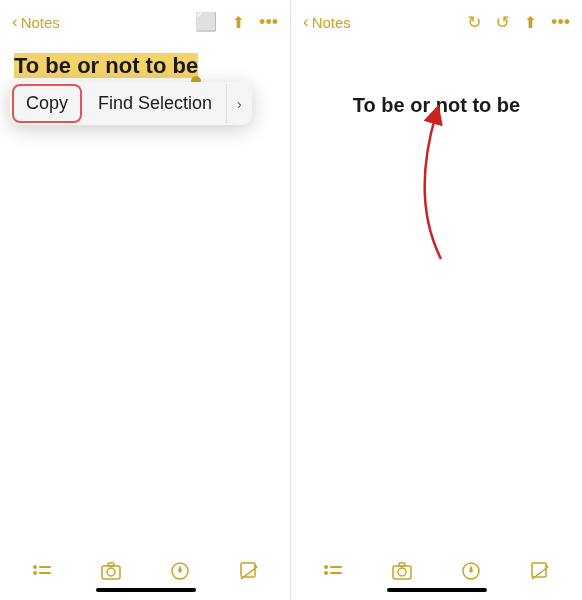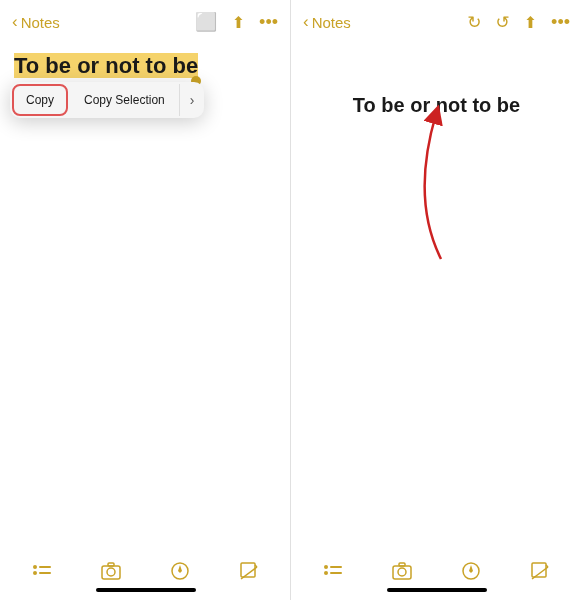--- a/index.html
+++ b/index.html
@@ -107,21 +107,21 @@
       box-shadow: 0 4px 20px rgba(0,0,0,0.2);
       display: flex;
       align-items: center;
       padding: 0;
       z-index: 10;
       overflow: hidden;
     }
 
     .context-menu-item {
       padding: 9px 14px;
-      font-size: 12px;
+      font-size: 18px;
       color: #1a1a1a;
       cursor: pointer;
       white-space: nowrap;
       border-right: 1px solid #ddd;
     }
 
     .context-menu-item:last-child {
       border-right: none;
     }
 
@@ -212,21 +212,21 @@
 
   <div class="note-content">
     <div class="note-title-wrapper">
       <span class="note-title-left">To be or not to be</span>
       <div class="selection-handle"></div>
     </div>
   </div>
 
   <div class="context-menu">
     <div class="context-menu-item active">Copy</div>
-    <div class="context-menu-item">Copy Selection</div>
+    <div class="context-menu-item">Find Selection</div>
     <div class="context-menu-arrow">›</div>
   </div>
 
   <div class="bottom-toolbar">
     <span class="toolbar-icon">
       <svg width="22" height="22" viewBox="0 0 22 22" fill="none">
         <circle cx="4" cy="7" r="2" fill="#c9a227"></circle>
         <rect x="8" y="6" width="12" height="2" rx="1" fill="#c9a227"></rect>
         <circle cx="4" cy="13" r="2" fill="#c9a227"></circle>
         <rect x="8" y="12" width="12" height="2" rx="1" fill="#c9a227"></rect>

